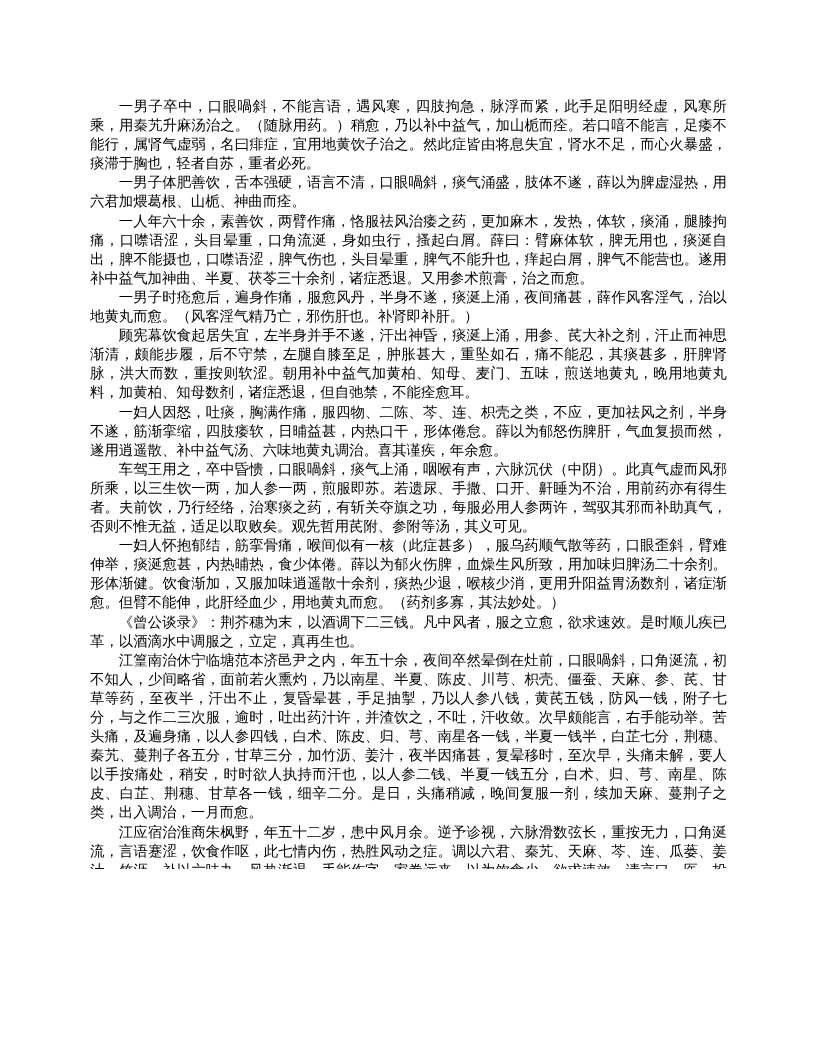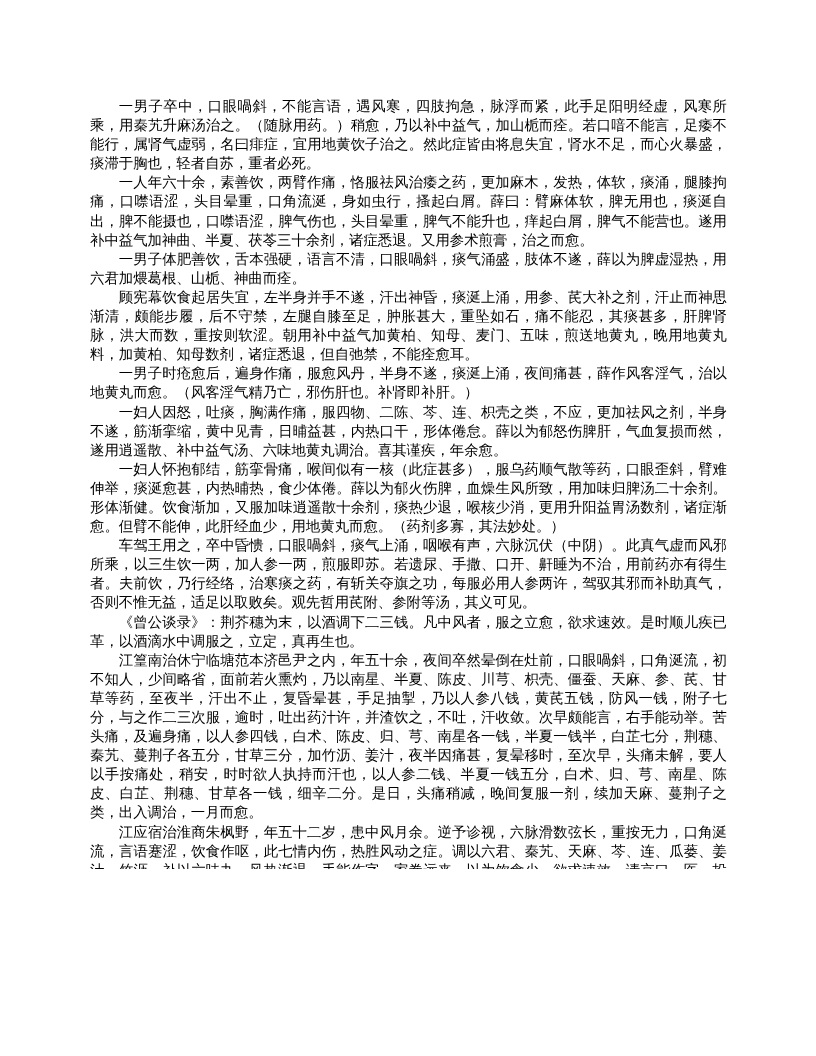--- a/index.html
+++ b/index.html
@@ -35,24 +35,24 @@
     color: #000000;
     word-break: break-all;
   }
 </style>
 </head>
 <body>
 
 <div class="page">
   <div class="text-block">
     <p>一男子卒中，口眼喎斜，不能言语，遇风寒，四肢拘急，脉浮而紧，此手足阳明经虚，风寒所乘，用秦艽升麻汤治之。（随脉用药。）稍愈，乃以补中益气，加山栀而痊。若口喑不能言，足痿不能行，属肾气虚弱，名曰痱症，宜用地黄饮子治之。然此症皆由将息失宜，肾水不足，而心火暴盛，痰滞于胸也，轻者自苏，重者必死。</p>
+    <p>一男子体肥善饮，舌本强硬，语言不清，口眼喎斜，痰气涌盛，肢体不遂，薛以为脾虚湿热，用六君加煨葛根、山栀、神曲而痊。</p>
     <p>一人年六十余，素善饮，两臂作痛，恪服祛风治痿之药，更加麻木，发热，体软，痰涌，腿膝拘痛，口噤语涩，头目晕重，口角流涎，身如虫行，搔起白屑。薛曰：臂麻体软，脾无用也，痰涎自出，脾不能摄也，口噤语涩，脾气伤也，头目晕重，脾气不能升也，痒起白屑，脾气不能营也。遂用补中益气加神曲、半夏、茯苓三十余剂，诸症悉退。又用参术煎膏，治之而愈。</p>
-    <p>一男子体肥善饮，舌本强硬，语言不清，口眼喎斜，痰气涌盛，肢体不遂，薛以为脾虚湿热，用六君加煨葛根、山栀、神曲而痊。</p>
+    <p>一男子时疮愈后，遍身作痛，服愈风丹，半身不遂，痰涎上涌，夜间痛甚，薛作风客淫气，治以地黄丸而愈。（风客淫气精乃亡，邪伤肝也。补肾即补肝。）</p>
     <p>顾宪幕饮食起居失宜，左半身并手不遂，汗出神昏，痰涎上涌，用参、芪大补之剂，汗止而神思渐清，颇能步履，后不守禁，左腿自膝至足，肿胀甚大，重坠如石，痛不能忍，其痰甚多，肝脾肾脉，洪大而数，重按则软涩。朝用补中益气加黄柏、知母、麦门、五味，煎送地黄丸，晚用地黄丸料，加黄柏、知母数剂，诸症悉退，但自弛禁，不能痊愈耳。</p>
-    <p>一男子时疮愈后，遍身作痛，服愈风丹，半身不遂，痰涎上涌，夜间痛甚，薛作风客淫气，治以地黄丸而愈。（风客淫气精乃亡，邪伤肝也。补肾即补肝。）</p>
-    <p>一妇人因怒，吐痰，胸满作痛，服四物、二陈、芩、连、枳壳之类，不应，更加祛风之剂，半身不遂，筋渐挛缩，黄中见青，日晡益甚，内热口干，形体倦怠。薛以为郁怒伤脾肝，气血复损而然，遂用逍遥散、补中益气汤、六味地黄丸调治。喜其谨疾，年余愈。</p>
+    <p>一妇人因怒，吐痰，胸满作痛，服四物、二陈、芩、连、枳壳之类，不应，更加祛风之剂，半身不遂，筋渐挛缩，四肢痿软，日晡益甚，内热口干，形体倦怠。薛以为郁怒伤脾肝，气血复损而然，遂用逍遥散、补中益气汤、六味地黄丸调治。喜其谨疾，年余愈。</p>
+    <p>车驾王用之，卒中昏愦，口眼喎斜，痰气上涌，咽喉有声，六脉沉伏（中阴）。此真气虚而风邪所乘，以三生饮一两，加人参一两，煎服即苏。若遗尿、手撒、口开、鼾睡为不治，用前药亦有得生者。夫前饮，乃行经络，治寒痰之药，有斩关夺旗之功，每服必用人参两许，驾驭其邪而补助真气，否则不惟无益，适足以取败矣。观先哲用芪附、参附等汤，其义可见。</p>
     <p>一妇人怀抱郁结，筋挛骨痛，喉间似有一核（此症甚多），服乌药顺气散等药，口眼歪斜，臂难伸举，痰涎愈甚，内热晡热，食少体倦。薛以为郁火伤脾，血燥生风所致，用加味归脾汤二十余剂。形体渐健。饮食渐加，又服加味逍遥散十余剂，痰热少退，喉核少消，更用升阳益胃汤数剂，诸症渐愈。但臂不能伸，此肝经血少，用地黄丸而愈。（药剂多寡，其法妙处。）</p>
-    <p>车驾王用之，卒中昏愦，口眼喎斜，痰气上涌，咽喉有声，六脉沉伏（中阴）。此真气虚而风邪所乘，以三生饮一两，加人参一两，煎服即苏。若遗尿、手撒、口开、鼾睡为不治，用前药亦有得生者。夫前饮，乃行经络，治寒痰之药，有斩关夺旗之功，每服必用人参两许，驾驭其邪而补助真气，否则不惟无益，适足以取败矣。观先哲用芪附、参附等汤，其义可见。</p>
     <p>《曾公谈录》：荆芥穗为末，以酒调下二三钱。凡中风者，服之立愈，欲求速效。是时顺儿疾已革，以酒滴水中调服之，立定，真再生也。</p>
     <p>江篁南治休宁临塘范本济邑尹之内，年五十余，夜间卒然晕倒在灶前，口眼喎斜，口角涎流，初不知人，少间略省，面前若火熏灼，乃以南星、半夏、陈皮、川芎、枳壳、僵蚕、天麻、参、芪、甘草等药，至夜半，汗出不止，复昏晕甚，手足抽掣，乃以人参八钱，黄芪五钱，防风一钱，附子七分，与之作二三次服，逾时，吐出药汁许，并渣饮之，不吐，汗收敛。次早颇能言，右手能动举。苦头痛，及遍身痛，以人参四钱，白术、陈皮、归、芎、南星各一钱，半夏一钱半，白芷七分，荆穗、秦艽、蔓荆子各五分，甘草三分，加竹沥、姜汁，夜半因痛甚，复晕移时，至次早，头痛未解，要人以手按痛处，稍安，时时欲人执持而汗也，以人参二钱、半夏一钱五分，白术、归、芎、南星、陈皮、白芷、荆穗、甘草各一钱，细辛二分。是日，头痛稍减，晚间复服一剂，续加天麻、蔓荆子之类，出入调治，一月而愈。</p>
     <p>江应宿治淮商朱枫野，年五十二岁，患中风月余。逆予诊视，六脉滑数弦长，重按无力，口角涎流，言语蹇涩，饮食作呕，此七情内伤，热胜风动之症。调以六君、秦艽、天麻、芩、连、瓜蒌、姜汁、竹沥，补以六味丸，风热渐退，手能作字。家眷远来，以为饮食少，欲求速效。请京口一医，投十六味流气饮，继进滚痰丸三钱。予曰：必死是药矣。预煎人参一两，候至</p>
   </div>
 </div>
 
 </body></html>

